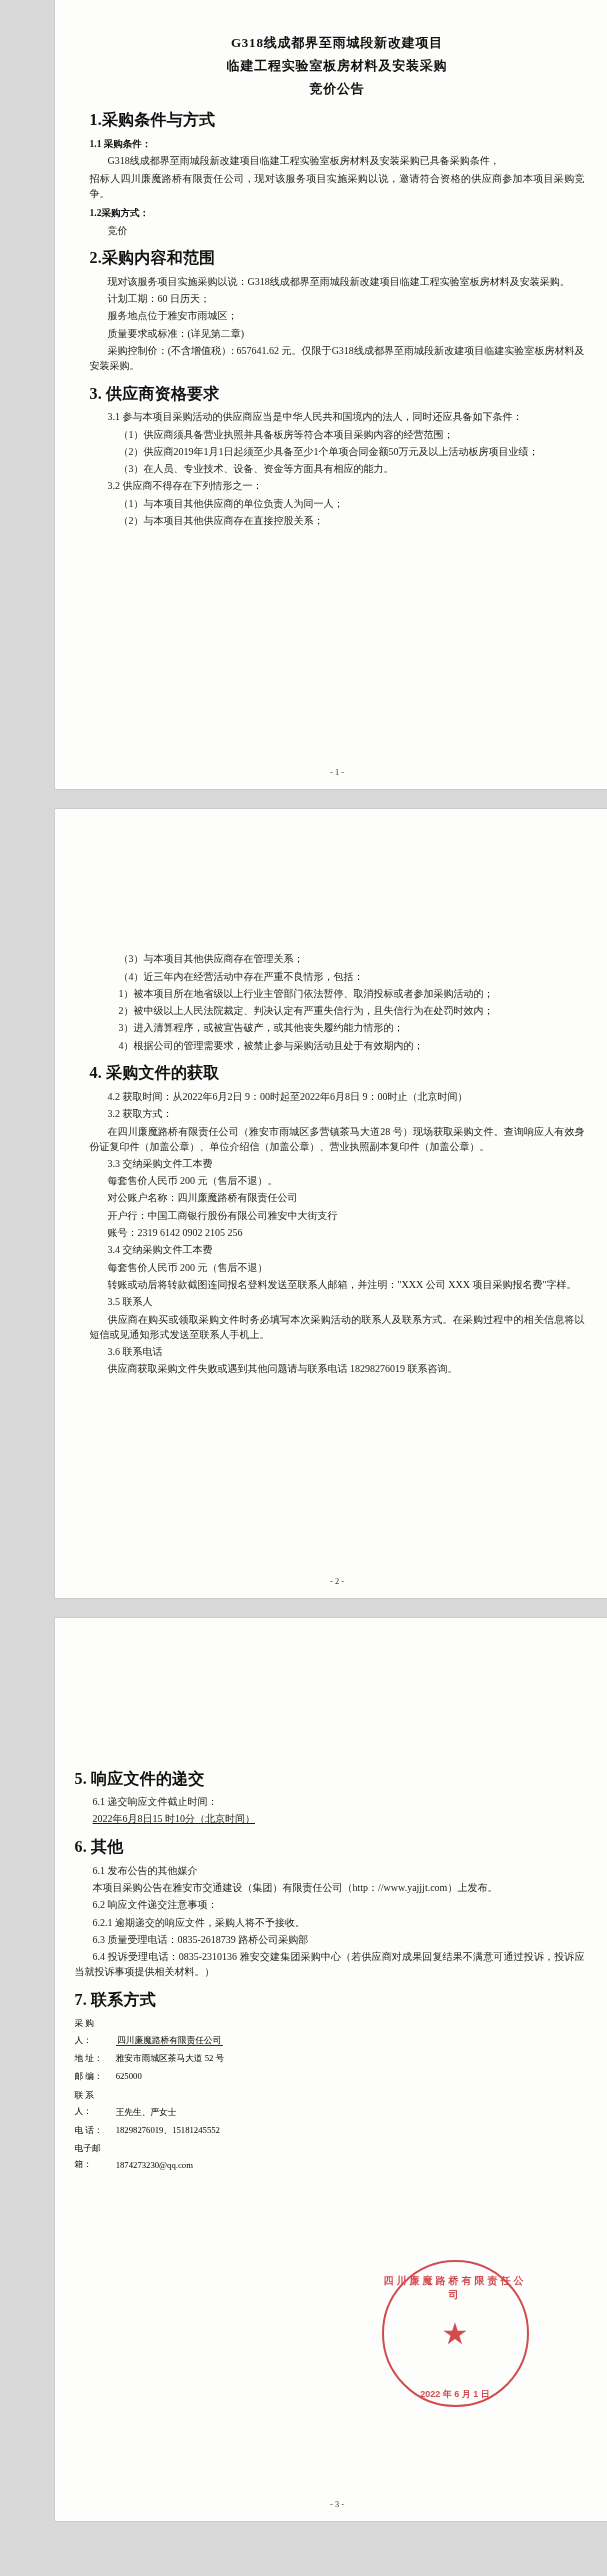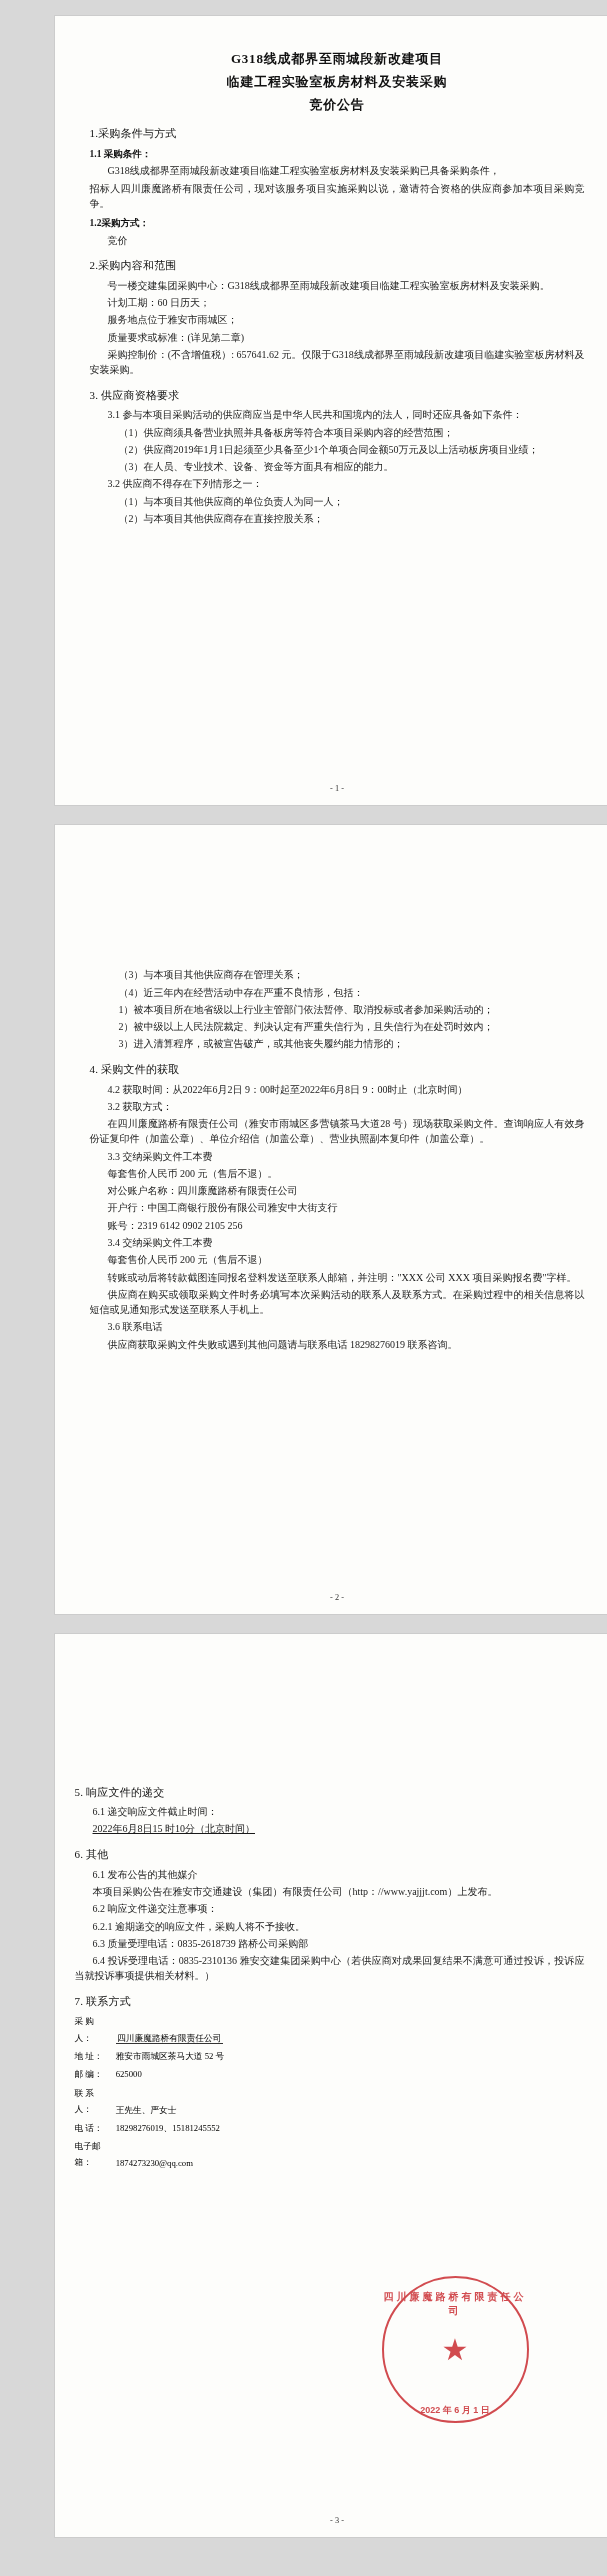--- a/index.html
+++ b/index.html
@@ -1,19 +1,19 @@
 <!DOCTYPE html>
 <html style="font-size:12px"><head>
 <meta charset="utf-8">
 <style>
   html,body{margin:0;padding:0;background:#d8d8d8;}
   body{font-family:"Liberation Serif", serif;}
   .page{
     width:498px;
-    margin:16px auto;
+    margin:0 auto;
     position:relative;
   }
   .sheet{
     background:#fdfdfb;
     width:565px;
     margin:0 auto 20px auto;
     padding:26px 35px 20px 35px;
     box-sizing:border-box;
     position:relative;
     box-shadow:0 0 0 0.8px #c9c9c9;
@@ -28,22 +28,22 @@
     font-size:13px;
     line-height:23px;
     letter-spacing:0.8px;
     margin:4.6px 0 3px 0;
     color:#111;
   }
   .title .l2{display:block;}
   .title .l3{display:block;}
 
   h2.sec{
-    font-size:11px;
-    font-weight:normal;
+    font-size:16px;
+    font-weight:bold;
     margin:10.6px 0 4.6px 0;
     color:#111;
     letter-spacing:0.2px;
   }
   h3.sub{
     font-size:9.5px;
     font-weight:bold;
     margin:6.8px 0 2.3px 0;
     color:#111;
   }
@@ -119,21 +119,21 @@
     </div>
 
     <h2 class="sec">1.采购条件与方式</h2>
     <h3 class="sub">1.1 采购条件：</h3>
     <p class="t ind">G318线成都界至雨城段新改建项目临建工程实验室板房材料及安装采购已具备采购条件，</p>
     <p class="t">招标人四川廉魔路桥有限责任公司，现对该服务项目实施采购以说，邀请符合资格的供应商参加本项目采购竞争。</p>
     <h3 class="sub">1.2采购方式：</h3>
     <p class="t ind">竞价</p>
 
     <h2 class="sec">2.采购内容和范围</h2>
-    <p class="t ind">号一楼交建集团采购中心：G318线成都界至雨城段新改建项目临建工程实验室板房材料及安装采购。</p>
+    <p class="t ind">现对该服务项目实施采购以说：G318线成都界至雨城段新改建项目临建工程实验室板房材料及安装采购。</p>
     <p class="t ind">计划工期：60 日历天；</p>
     <p class="t ind">服务地点位于雅安市雨城区；</p>
     <p class="t ind">质量要求或标准：(详见第二章)</p>
     <p class="t ind">采购控制价：(不含增值税）: 657641.62 元。仅限于G318线成都界至雨城段新改建项目临建实验室板房材料及安装采购。</p>
 
     <h2 class="sec">3. 供应商资格要求</h2>
     <p class="t ind">3.1 参与本项目采购活动的供应商应当是中华人民共和国境内的法人，同时还应具备如下条件：</p>
     <p class="t ind2">（1）供应商须具备营业执照并具备板房等符合本项目采购内容的经营范围；</p>
     <p class="t ind2">（2）供应商2019年1月1日起须至少具备至少1个单项合同金额50万元及以上活动板房项目业绩；</p>
     <p class="t ind2">（3）在人员、专业技术、设备、资金等方面具有相应的能力。</p>
@@ -144,33 +144,35 @@
     <div class="footer-num">- 1 -</div>
   </div>
 
   <div class="sheet p2 blur">
     <div style="height:114px"></div>
     <p class="t ind2">（3）与本项目其他供应商存在管理关系；</p>
     <p class="t ind2">（4）近三年内在经营活动中存在严重不良情形，包括：</p>
     <p class="t ind2">1）被本项目所在地省级以上行业主管部门依法暂停、取消投标或者参加采购活动的；</p>
     <p class="t ind2">2）被中级以上人民法院裁定、判决认定有严重失信行为，且失信行为在处罚时效内；</p>
     <p class="t ind2">3）进入清算程序，或被宣告破产，或其他丧失履约能力情形的；</p>
+    <p class="t ind2">4）根据公司的管理需要求，被禁止参与采购活动且处于有效期内的；</p>
 
     <h2 class="sec">4. 采购文件的获取</h2>
     <p class="t ind">4.2 获取时间：从2022年6月2日 9：00时起至2022年6月8日 9：00时止（北京时间）</p>
     <p class="t ind">3.2 获取方式：</p>
     <p class="t ind">在四川廉魔路桥有限责任公司（雅安市雨城区多营镇茶马大道28 号）现场获取采购文件。查询响应人有效身份证复印件（加盖公章）、单位介绍信（加盖公章）、营业执照副本复印件（加盖公章）。</p>
     <p class="t ind">3.3 交纳采购文件工本费</p>
     <p class="t ind">每套售价人民币 200 元（售后不退）。</p>
     <p class="t ind">对公账户名称：四川廉魔路桥有限责任公司</p>
     <p class="t ind">开户行：中国工商银行股份有限公司雅安中大街支行</p>
     <p class="t ind">账号：2319 6142 0902 2105 256</p>
     <p class="t ind">3.4 交纳采购文件工本费</p>
     <p class="t ind">每套售价人民币 200 元（售后不退）</p>
     <p class="t ind">转账或动后将转款截图连同报名登料发送至联系人邮箱，并注明："XXX 公司 XXX 项目采购报名费"字样。</p>
+    <p class="t ind">3.5 联系人</p>
     <p class="t ind">供应商在购买或领取采购文件时务必填写本次采购活动的联系人及联系方式。在采购过程中的相关信息将以短信或见通知形式发送至联系人手机上。</p>
     <p class="t ind">3.6 联系电话</p>
     <p class="t ind">供应商获取采购文件失败或遇到其他问题请与联系电话 18298276019 联系咨询。</p>
 
     <div class="footer-num">- 2 -</div>
   </div>
 
   <div class="sheet p3 blur">
     <div style="height:114px"></div>
     <h2 class="sec">5. 响应文件的递交</h2>

